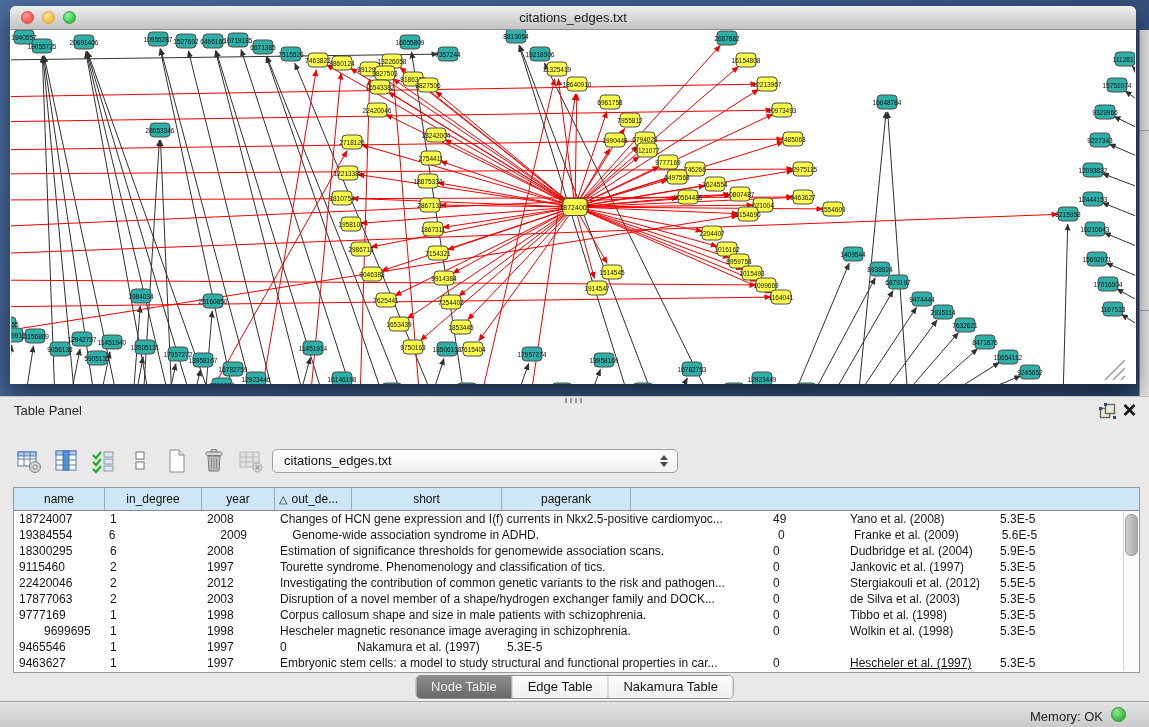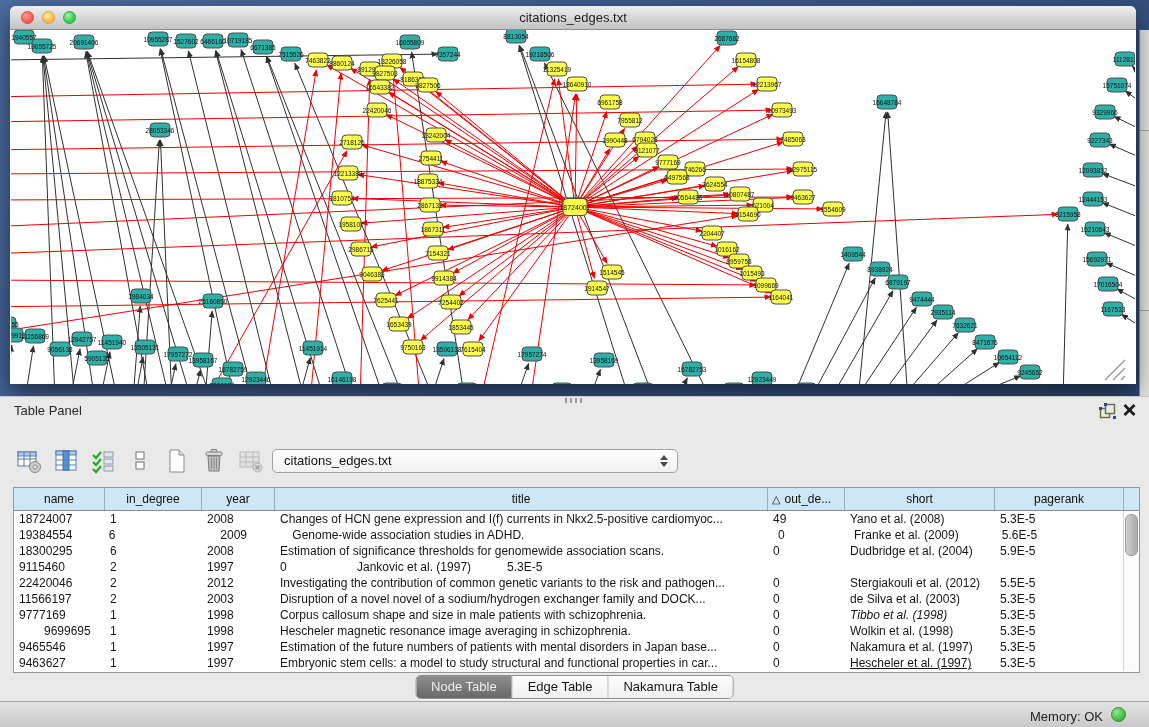--- a/index.html
+++ b/index.html
@@ -830,102 +830,101 @@
         <i class="up"></i>
         <i class="down"></i>
       </span>
   </div>
 
   <div class="tableblock">
     <div class="thead" id="thead">
         <div class="th" style="width: 91px;">name</div>
         <div class="th" style="width: 97px;">in_degree</div>
         <div class="th" style="width: 73px;">year</div>
-        <div class="th" style="width: 493px;">title</div>
         <div class="th sorted" style="width: 77px;"><span class="glyph">△</span>out_de...</div>
         <div class="th" style="width: 150px; text-align: center;">short</div>
         <div class="th" style="width: 129px;">pagerank</div>
       </div>
     <div class="tbody" id="tbody">
         <div class="tr">
           <div class="td" style="width: 91px;">18724007</div>
           <div class="td" style="width: 97px;">1</div>
           <div class="td" style="width: 73px;">2008</div>
           <div class="td" style="width: 493px;">Changes of HCN gene expression and I(f) currents in Nkx2.5-positive cardiomyoc...</div>
           <div class="td" style="width: 77px;">49</div>
           <div class="td" style="width: 150px;">Yano et al. (2008)</div>
           <div class="td" style="width: 129px;">5.3E-5</div>
         </div>
         <div class="tr">
           <div class="td" style="width: 91px;">19384554</div>
           <div class="td" style="width: 97px;">6</div>
           <div class="td" style="width: 73px; margin-left: 16px;">2009</div>
-          <div class="td" style="width: 493px;">Genome-wide association studies in ADHD.</div>
+          <div class="td" style="width: 493px;">Genome-wide association syndrome in ADHD.</div>
           <div class="td" style="width: 77px;">0</div>
           <div class="td" style="width: 150px;">Franke et al. (2009)</div>
           <div class="td" style="width: 129px;">5.6E-5</div>
         </div>
         <div class="tr">
           <div class="td" style="width: 91px;">18300295</div>
           <div class="td" style="width: 97px;">6</div>
           <div class="td" style="width: 73px;">2008</div>
           <div class="td" style="width: 493px;">Estimation of significance thresholds for genomewide association scans.</div>
           <div class="td" style="width: 77px;">0</div>
           <div class="td" style="width: 150px;">Dudbridge et al. (2004)</div>
           <div class="td" style="width: 129px;">5.9E-5</div>
         </div>
         <div class="tr">
           <div class="td" style="width: 91px;">9115460</div>
           <div class="td" style="width: 97px;">2</div>
           <div class="td" style="width: 73px;">1997</div>
+          <div class="td" style="width: 493px;">Tourette syndrome. Phenomenology and classification of tics.</div>
           <div class="td" style="width: 77px;">0</div>
           <div class="td" style="width: 150px;">Jankovic et al. (1997)</div>
           <div class="td" style="width: 129px;">5.3E-5</div>
         </div>
         <div class="tr">
           <div class="td" style="width: 91px;">22420046</div>
           <div class="td" style="width: 97px;">2</div>
           <div class="td" style="width: 73px;">2012</div>
           <div class="td" style="width: 493px;">Investigating the contribution of common genetic variants to the risk and pathogen...</div>
           <div class="td" style="width: 77px;">0</div>
           <div class="td" style="width: 150px;">Stergiakouli et al. (2012)</div>
           <div class="td" style="width: 129px;">5.5E-5</div>
         </div>
         <div class="tr">
-          <div class="td" style="width: 91px;">11566197</div>
+          <div class="td" style="width: 91px;">17877063</div>
           <div class="td" style="width: 97px;">2</div>
           <div class="td" style="width: 73px;">2003</div>
-          <div class="td" style="width: 493px;">Disruption of a novel novel of a sodium/hydrogen exchanger family and DOCK...</div>
+          <div class="td" style="width: 493px;">Disruption of a novel member of a shape/hydrogen exchanger family and DOCK...</div>
           <div class="td" style="width: 77px;">0</div>
           <div class="td" style="width: 150px;">de Silva et al. (2003)</div>
           <div class="td" style="width: 129px;">5.3E-5</div>
         </div>
         <div class="tr">
           <div class="td" style="width: 91px;">9777169</div>
           <div class="td" style="width: 97px;">1</div>
           <div class="td" style="width: 73px;">1998</div>
           <div class="td" style="width: 493px;">Corpus callosum shape and size in male patients with schizophrenia.</div>
           <div class="td" style="width: 77px;">0</div>
-          <div class="td" style="width: 150px; font-style: italic;">Tibbo et al. (1998)</div>
+          <div class="td" style="width: 150px;">Tibbo et al. (1998)</div>
           <div class="td" style="width: 129px;">5.3E-5</div>
         </div>
         <div class="tr">
           <div class="td" style="width: 91px; padding-left: 30px;">9699695</div>
           <div class="td" style="width: 97px;">1</div>
           <div class="td" style="width: 73px;">1998</div>
           <div class="td" style="width: 493px;">Hescheler magnetic resonance image averaging in schizophrenia.</div>
           <div class="td" style="width: 77px;">0</div>
           <div class="td" style="width: 150px;">Wolkin et al. (1998)</div>
           <div class="td" style="width: 129px;">5.3E-5</div>
         </div>
         <div class="tr">
           <div class="td" style="width: 91px;">9465546</div>
           <div class="td" style="width: 97px;">1</div>
           <div class="td" style="width: 73px;">1997</div>
-          <div class="td" style="width: 493px;">Estimation of the future numbers of patients with mental disorders in Japan base...</div>
           <div class="td" style="width: 77px;">0</div>
           <div class="td" style="width: 150px;">Nakamura et al. (1997)</div>
           <div class="td" style="width: 129px;">5.3E-5</div>
         </div>
         <div class="tr">
           <div class="td" style="width: 91px;">9463627</div>
           <div class="td" style="width: 97px;">1</div>
           <div class="td" style="width: 73px;">1997</div>
           <div class="td" style="width: 493px;">Embryonic stem cells: a model to study structural and functional properties in car...</div>
           <div class="td" style="width: 77px;">0</div>

